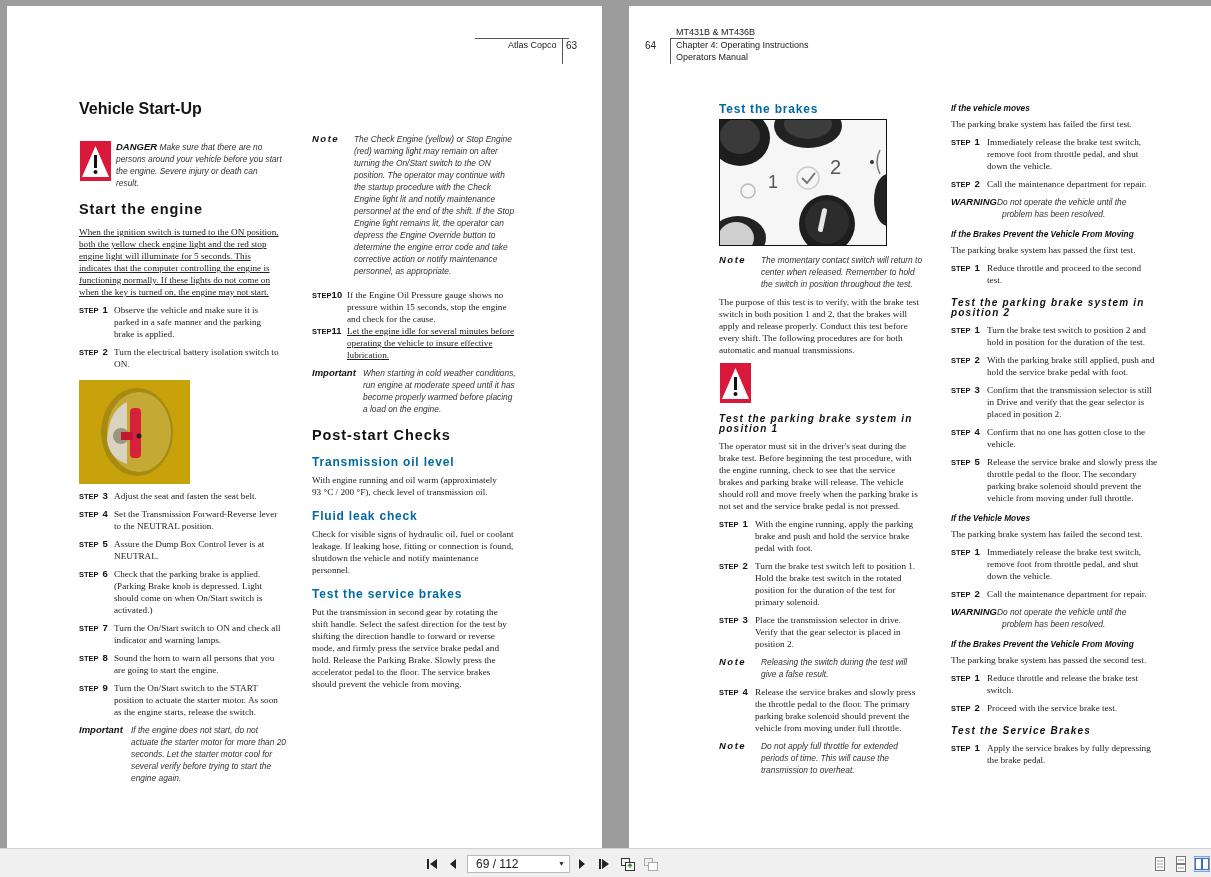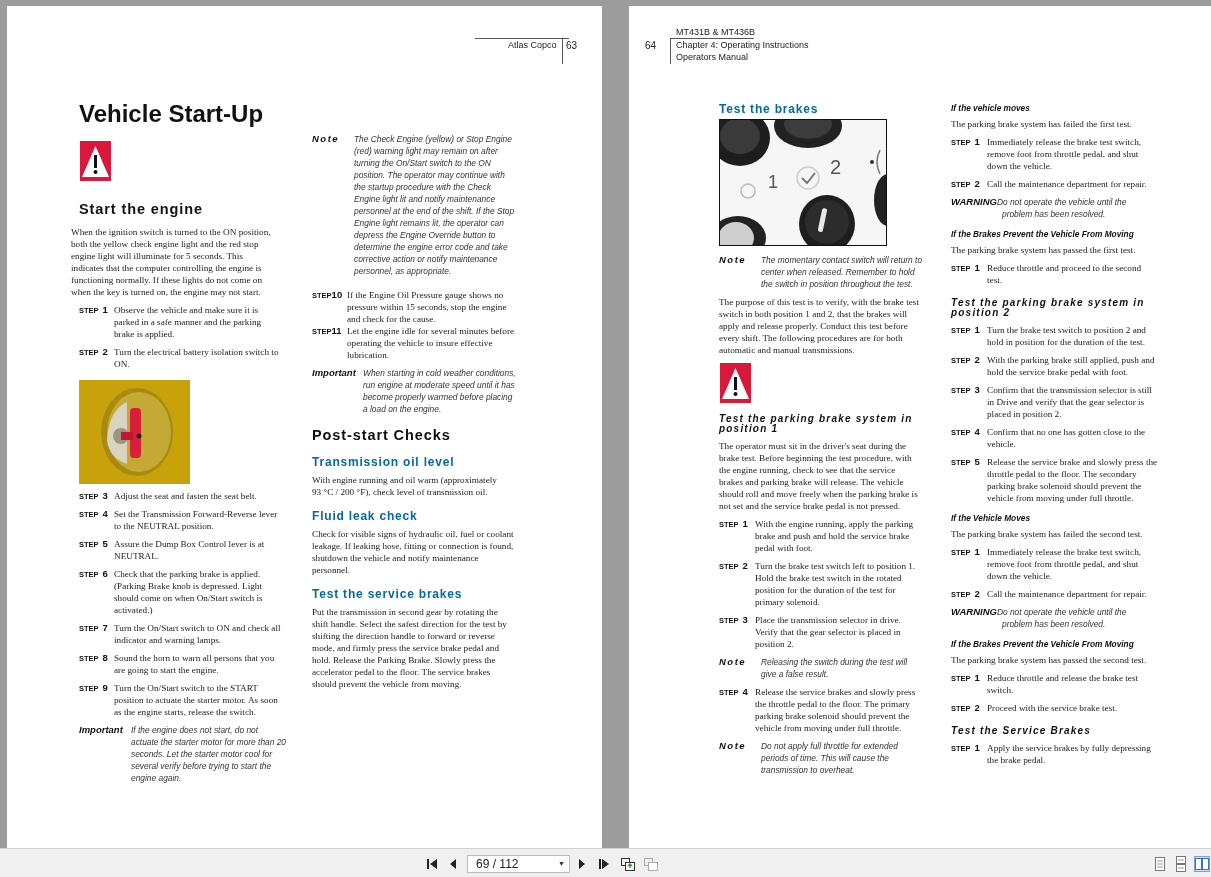--- a/index.html
+++ b/index.html
@@ -10,21 +10,21 @@
   .page { position: absolute; top: 6px; height: 842px; background: #fff; overflow: hidden; }
   .page.left { left: 7px; width: 595px; }
   .page.right { left: 629px; width: 690px; }
   .abs { position: absolute; }
 
   
   .hdr { font-family: "Liberation Sans", sans-serif; font-size: 9px; color: #222; }
   .hdr-rule-top { position: absolute; height: 1px; background: #555; }
   .hdr-rule-v { position: absolute; width: 1px; background: #555; }
 
-  h1.title { font-family: "Liberation Sans", sans-serif; font-weight: bold; font-size: 24px; color: #111; }
+  h1.title { font-family: "Liberation Sans", sans-serif; font-weight: bold; font-size: 16px; color: #111; }
   h2.sec { font-family: "Liberation Sans", sans-serif; font-weight: bold; font-size: 14.5px; letter-spacing: 0.9px; color: #111; }
   h3.sub { font-family: "Liberation Sans", sans-serif; font-weight: bold; font-size: 12px; letter-spacing: 0.8px; color: #0369a1; }
   h4.subi { font-family: "Liberation Sans", sans-serif; font-weight: bold; font-style: italic; font-size: 10px; letter-spacing: 1.2px; color: #111; line-height: 10px; }
   h5.minor { font-family: "Liberation Sans", sans-serif; font-weight: bold; font-style: italic; font-size: 8.3px; color: #111; }
 
   .body { font-size: 9.2px; line-height: 12px; color: #222; }
   .step { position: absolute; font-size: 9.2px; line-height: 12px; color: #222; }
   .step .lbl { position: absolute; left: 0; top: 0; font-family: "Liberation Sans", sans-serif; font-weight: bold; font-size: 7.5px; color: #111; }
   .step .num { font-size: 9.5px; margin-left: 4px; }
   .step .txt { position: absolute; top: 0; }
@@ -67,25 +67,31 @@
     <h1 class="title abs" style="left:72px; top:94px;">Vehicle Start-Up</h1>
 
     <div class="danger" style="left:73px; top:135px; width:230px; height:50px;">
       <div class="tri">
         <svg width="31" height="40" viewBox="0 0 31 40">
             <polygon points="15.5,5 29,36 2,36" fill="#fff"></polygon>
             <rect x="14" y="14" width="3" height="13" fill="#111"></rect>
             <circle cx="15.5" cy="31" r="2" fill="#111"></circle>
           </svg>
       </div>
+      <div class="dt" style="left:36px; width:200px;">
+        <div><b>DANGER</b> <span>Make sure that there are no</span></div>
+        <div>persons around your vehicle before you start</div>
+        <div>the engine. Severe injury or death can</div>
+        <div>result.</div>
+      </div>
     </div>
 
     <h2 class="sec abs" style="left:72px; top:195px;">Start the engine</h2>
 
-    <div class="body abs" style="left:64px; top:220px; width:230px;">
+    <div class="body abs" style="left:72px; top:220px; width:230px;text-decoration:underline;">
       <div>When the ignition switch is turned to the ON position,</div>
       <div>both the yellow check engine light and the red stop</div>
       <div>engine light will illuminate for 5 seconds. This</div>
       <div>indicates that the computer controlling the engine is</div>
       <div>functioning normally. If these lights do not come on</div>
       <div>when the key is turned on, the engine may not start.</div>
     </div>
 
     <div class="step" style="left:72px; top:298px; width:230px;">
       <span class="lbl"><span>STEP</span><span class="num">1</span></span>
@@ -200,21 +206,21 @@
     <div class="step" style="left:305px; top:283px; width:230px;">
       <span class="lbl"><span>STEP</span><span class="num" style="margin-left:0">10</span></span>
       <div class="txt" style="left:35px;">
           <div>If the Engine Oil Pressure gauge shows no</div>
           <div>pressure within 15 seconds, stop the engine</div>
           <div>and check for the cause.</div>
         </div>
     </div>
     <div class="step" style="left:305px; top:319px; width:230px;">
       <span class="lbl"><span>STEP</span><span class="num" style="margin-left:0">11</span></span>
-      <div class="txt" style="left:35px;">
+      <div class="txt" style="left:35px;text-decoration:underline;">
           <div>Let the engine idle for several minutes before</div>
           <div>operating the vehicle to insure effective</div>
           <div>lubrication.</div>
         </div>
     </div>
 
     <div class="note" style="left:305px; top:361px; width:230px;">
       <span class="nl" style="letter-spacing:0;">Important</span>
       <div class="nt" style="left:51px;">
           <div>When starting in cold weather conditions,</div>

